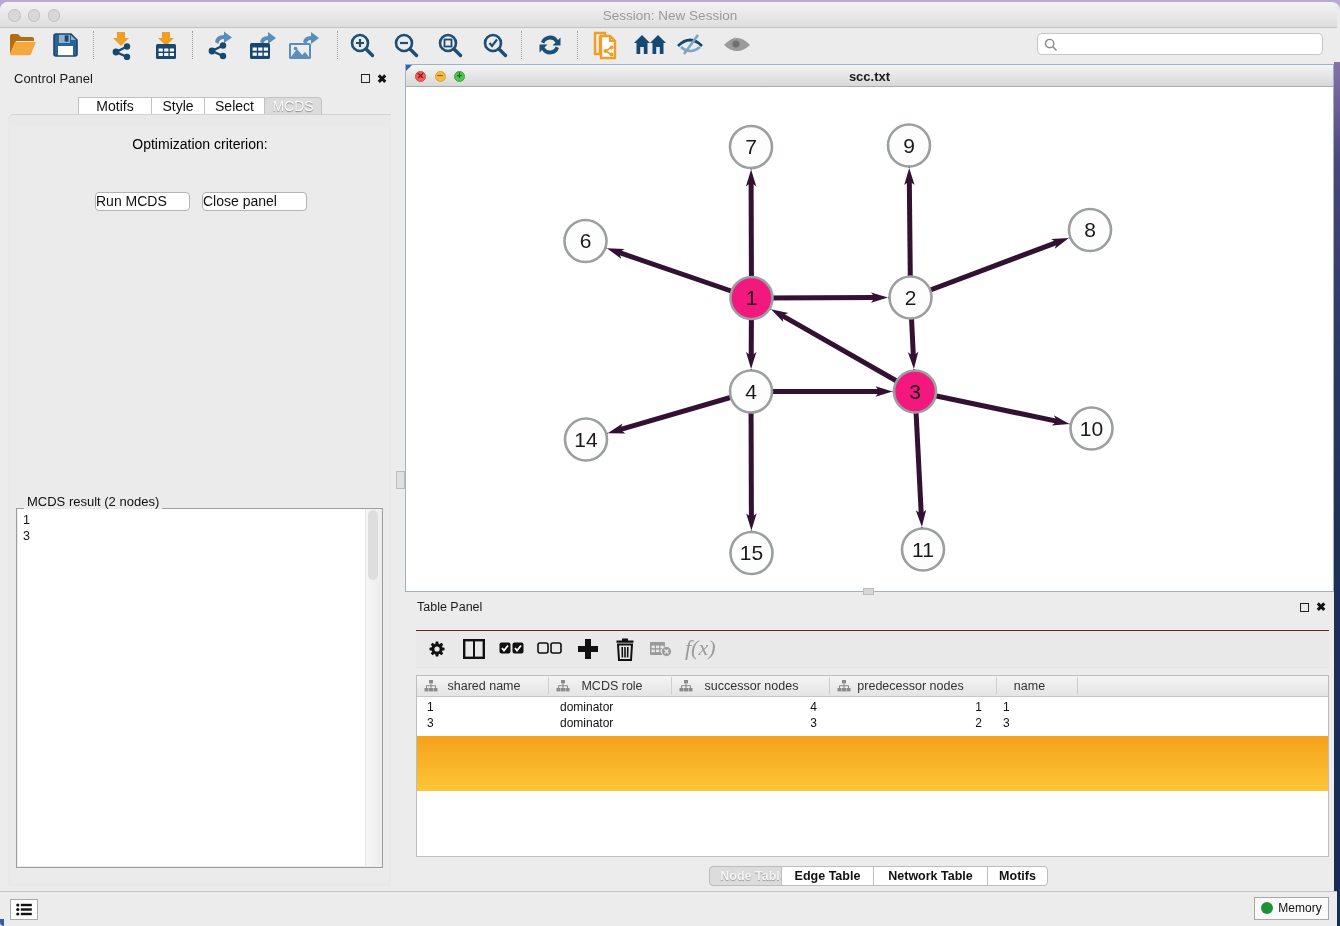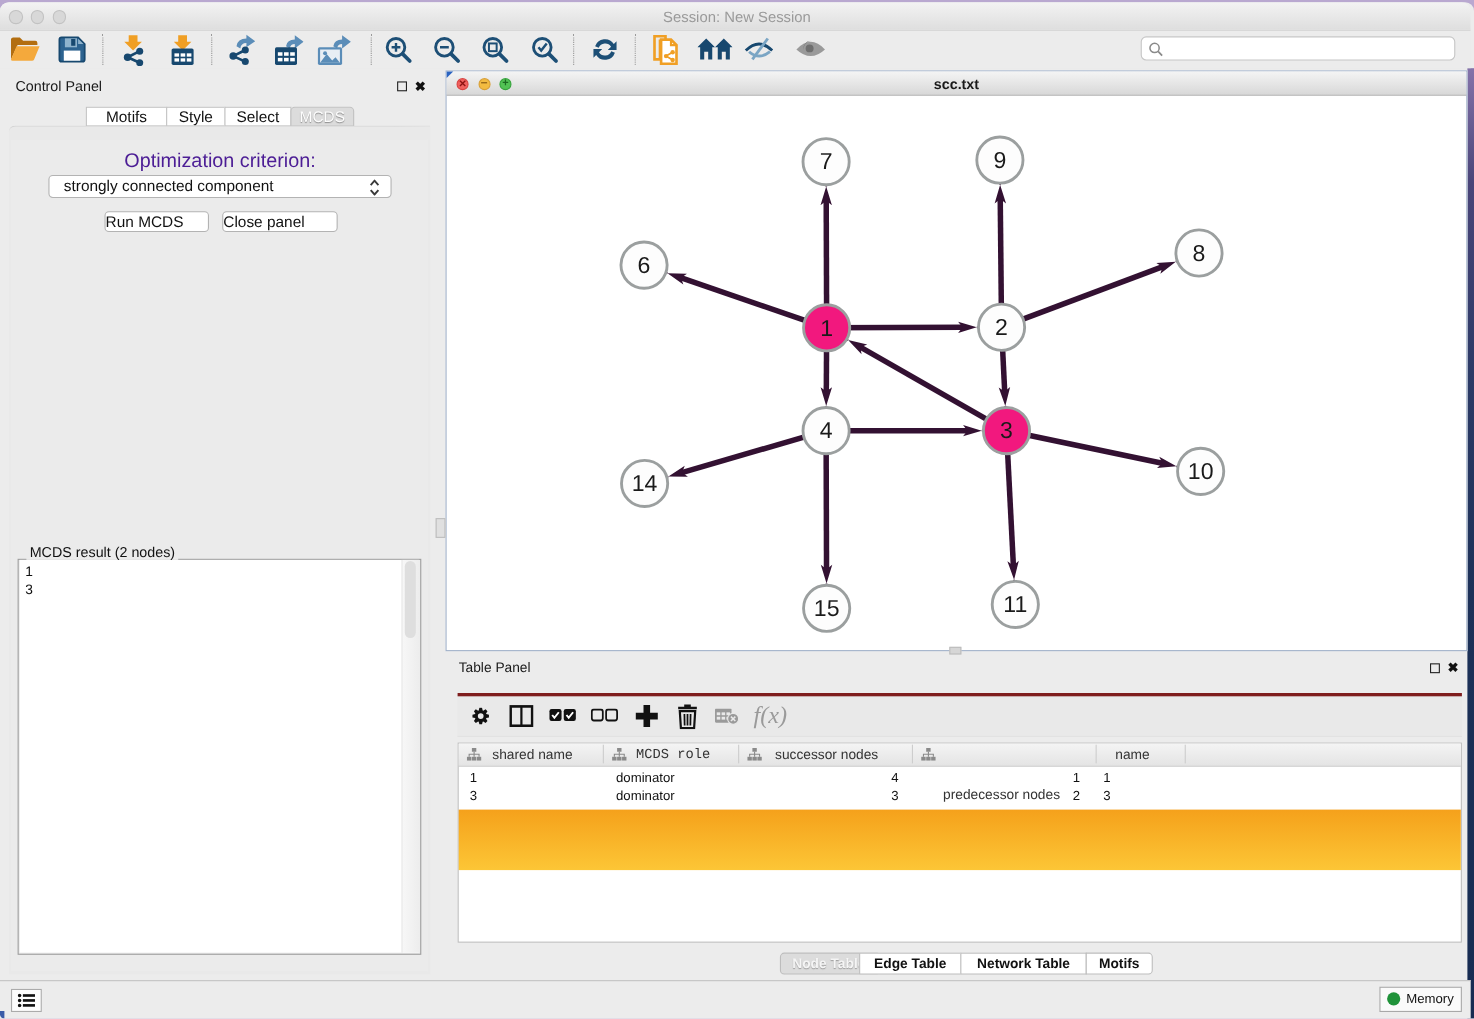--- a/index.html
+++ b/index.html
@@ -13,36 +13,36 @@
   .tl{position:absolute;top:7px;width:12.5px;height:12.5px;border-radius:50%;background:#d8d8d8;border:1px solid #c2c2c2;box-sizing:border-box;}
   #wtitle{left:0;top:6px;width:1340px;text-align:center;font-size:13.5px;color:#9a9a9a;}
   #toolbar{left:0;top:28px;width:1337px;height:34px;background:#ececec;}
   .sep{position:absolute;top:31px;height:28px;width:0;border-left:1px dotted #9a9a9a;}
   
   #cp-title{left:14px;top:71px;font-size:13px;color:#1a1a1a;}
   .panicon{position:absolute;font-size:12px;color:#111;}
   .tab{position:absolute;top:97px;height:18px;background:#fff;border:1px solid #c2c2c2;box-sizing:border-box;font-size:14px;color:#111;text-align:center;line-height:17px;}
   #cp-body{left:8px;top:114px;width:383px;height:771px;background:#e9e9e9;border-top:1px solid #d2d2d2;border-radius:6px 0 0 0;}
   #cp-inner{left:10px;top:127px;width:379px;height:756px;background:#ebebeb;}
-  #optlabel{left:0px;top:136px;width:400px;text-align:center;font-size:18px;color:#4c1d95;}
+  #optlabel{left:0px;top:136px;width:400px;text-align:center;font-size:14px;color:#000000;}
   #combo{left:44px;top:159px;width:312px;height:21px;background:#fff;border:1px solid #b3b3b3;border-radius:4px;box-sizing:border-box;font-size:14px;color:#111;line-height:19px;padding-left:13px;}
   .btn{position:absolute;top:192px;height:19px;background:#fff;border:1px solid #b3b3b3;border-radius:4px;box-sizing:border-box;font-size:14px;color:#111;text-align:left;line-height:17px;}
   #fieldset{left:16px;top:508px;width:367px;height:360px;border:1px solid #9e9e9e;box-sizing:border-box;}
   #legend{left:24px;top:494px;font-size:13px;color:#111;background:#ebebeb;padding:0 3px;}
   #fswhite{left:18px;top:509px;width:363px;height:357px;background:#fff;}
   #fsscroll{left:365px;top:509px;width:15px;height:357px;background:linear-gradient(90deg,#f7f7f7,#ededed);border-left:1px solid #e4e4e4;}
   #fstext{left:23px;top:512px;font-size:12.5px;color:#111;line-height:16px;}
   
   #sccwin{left:405px;top:64px;width:929px;height:528px;background:#fff;border:1px solid #9fb0c8;box-sizing:border-box;}
   #scctb{position:absolute;left:0px;top:0px;width:927px;height:22px;background:linear-gradient(#f4f4f4,#d8d8d8);border-bottom:1px solid #ababab;box-sizing:border-box;}
   .mtl{position:absolute;top:6px;width:11px;height:11px;border-radius:50%;box-sizing:border-box;text-align:center;}
   #scctitle{position:absolute;left:0;top:4px;width:927px;text-align:center;font-size:13px;font-weight:bold;color:#1a1a1a;}
   
   #tp-title{left:417px;top:600px;font-size:12.5px;color:#1a1a1a;}
-  #tptoolbar{left:416px;top:630px;width:913px;height:36px;background:#e9e9e9;border-top:3px solid #7f1d1d;border-bottom:1px solid #e2e2e2;}
+  #tptoolbar{left:416px;top:630px;width:913px;height:36px;background:#e9e9e9;border-top:1px solid #7f1d1d;border-bottom:1px solid #e2e2e2;}
   #ttable{left:416px;top:675px;width:913px;height:182px;background:#fff;border:1px solid #bdbdbd;box-sizing:border-box;}
   #thead{position:absolute;left:0;top:0;width:911px;height:20px;background:linear-gradient(#f4f4f4,#e4e4e4);border-bottom:1px solid #c6c6c6;}
   .hcell{position:absolute;top:3px;font-size:12.5px;color:#333;}
   .hdiv{position:absolute;top:1px;height:17px;width:0;border-left:1px solid #cdcdcd;}
   .tcell{position:absolute;font-size:12px;color:#111;}
   #yband{position:absolute;left:0;top:60px;width:911px;height:55px;background:linear-gradient(#f5a11b,#fcc636);}
   .btab{position:absolute;top:866px;height:20px;background:#fff;border:1px solid #bdbdbd;box-sizing:border-box;font-size:12.5px;font-weight:bold;color:#111;text-align:center;line-height:18px;}
   
   #statusbar{left:0px;top:891px;width:1337px;height:35px;background:#ececec;border-top:1px solid #c4c4c4;}
   #memB{left:1254px;top:897px;width:75px;height:23px;background:#fafafa;border:1px solid #a8a8a8;box-sizing:border-box;font-size:12px;color:#111;line-height:21px;text-align:center;}
@@ -202,26 +202,20 @@
   <div id="cp-title" class="abs">Control Panel</div>
   <div class="abs" style="left:361px;top:74px;width:9px;height:9px;border:1.5px solid #222;box-sizing:border-box;"></div>
   <div class="panicon" style="left:377px;top:72px;font-weight:bold;">✖</div>
   <div class="tab" style="left:78px;width:74px;">Motifs</div>
   <div class="tab" style="left:151px;width:54px;">Style</div>
   <div class="tab" style="left:204px;width:61px;">Select</div>
   <div class="tab" style="left:264px;width:58px;background:#dcdcdc;border-color:#c2c2c2;color:#fdfdfd;text-shadow:0 1px 1px #8a8a8a;border-radius:4px 4px 0 0;">MCDS</div>
   <div id="cp-body" class="abs"></div>
   <div id="cp-inner" class="abs"></div>
   <div id="optlabel" class="abs">Optimization criterion:</div>
-  <div id="combo" class="abs">strongly connected component
-    <svg width="11" height="15" viewBox="0 0 11 15" style="position:absolute;right:9px;top:3px;">
-      <path d="M2 5.2 L5.5 1.2 L9 5.2" fill="none" stroke="#3a3a3a" stroke-width="1.7"></path>
-      <path d="M2 9.8 L5.5 13.8 L9 9.8" fill="none" stroke="#3a3a3a" stroke-width="1.7"></path>
-    </svg>
-  </div>
   <div class="btn" style="left:95px;width:95px;">Run MCDS</div>
   <div class="btn" style="left:202px;width:105px;">Close panel</div>
   <div id="fieldset" class="abs"></div>
   <div id="fswhite" class="abs"></div>
   <div id="fsscroll" class="abs">
       <div style="position:absolute;left:2px;top:1px;width:10px;height:70px;background:#dedede;border-radius:5px;"></div>
     </div>
   <div id="legend" class="abs">MCDS result (2 nodes)</div>
   <div id="fstext" class="abs">1<br>3</div>
 
@@ -368,39 +362,39 @@
         </svg>
       <div class="hcell" style="left:18px;width:98px;text-align:center;">shared name</div>
       <div class="hdiv" style="left:131px;"></div>
       <svg class="abs" style="left:139px;top:4px;" width="14" height="12" viewBox="0 0 14 12">
           <rect x="5" y="0" width="4" height="3.4" fill="#8a8a8a"></rect>
           <rect x="0.5" y="8" width="4" height="3.4" fill="#8a8a8a"></rect>
           <rect x="5" y="8" width="4" height="3.4" fill="#8a8a8a"></rect>
           <rect x="9.5" y="8" width="4" height="3.4" fill="#8a8a8a"></rect>
           <path d="M7 3.4 L7 8 M2.5 8 L2.5 5.7 L11.5 5.7 L11.5 8" stroke="#8a8a8a" stroke-width="1" fill="none"></path>
         </svg>
-      <div class="hcell" style="left:147px;width:96px;text-align:center;font-family:Liberation Mono, monospace;">MCDS role</div>
+      <div class="hcell" style="left:147px;width:96px;text-align:center;">MCDS role</div>
       <div class="hdiv" style="left:254px;"></div>
       <svg class="abs" style="left:262px;top:4px;" width="14" height="12" viewBox="0 0 14 12">
           <rect x="5" y="0" width="4" height="3.4" fill="#8a8a8a"></rect>
           <rect x="0.5" y="8" width="4" height="3.4" fill="#8a8a8a"></rect>
           <rect x="5" y="8" width="4" height="3.4" fill="#8a8a8a"></rect>
           <rect x="9.5" y="8" width="4" height="3.4" fill="#8a8a8a"></rect>
           <path d="M7 3.4 L7 8 M2.5 8 L2.5 5.7 L11.5 5.7 L11.5 8" stroke="#8a8a8a" stroke-width="1" fill="none"></path>
         </svg>
       <div class="hcell" style="left:272px;width:125px;text-align:center;">successor nodes</div>
       <div class="hdiv" style="left:412px;"></div>
       <svg class="abs" style="left:420px;top:4px;" width="14" height="12" viewBox="0 0 14 12">
           <rect x="5" y="0" width="4" height="3.4" fill="#8a8a8a"></rect>
           <rect x="0.5" y="8" width="4" height="3.4" fill="#8a8a8a"></rect>
           <rect x="5" y="8" width="4" height="3.4" fill="#8a8a8a"></rect>
           <rect x="9.5" y="8" width="4" height="3.4" fill="#8a8a8a"></rect>
           <path d="M7 3.4 L7 8 M2.5 8 L2.5 5.7 L11.5 5.7 L11.5 8" stroke="#8a8a8a" stroke-width="1" fill="none"></path>
         </svg>
-      <div class="hcell" style="left:421px;width:145px;text-align:center;margin-top:36px;">predecessor nodes</div>
+      <div class="hcell" style="left:421px;width:145px;text-align:center;">predecessor nodes</div>
       <div class="hdiv" style="left:579px;"></div>
       <div class="hcell" style="left:572px;width:81px;text-align:center;">name</div>
       <div class="hdiv" style="left:660px;"></div>
     </div>
     <div class="tcell" style="left:10px;top:24px;">1</div>
     <div class="tcell" style="left:143px;top:24px;">dominator</div>
     <div class="tcell" style="left:380px;top:24px;width:20px;text-align:right;">4</div>
     <div class="tcell" style="left:545px;top:24px;width:20px;text-align:right;">1</div>
     <div class="tcell" style="left:586px;top:24px;">1</div>
     <div class="tcell" style="left:10px;top:40px;">3</div>

